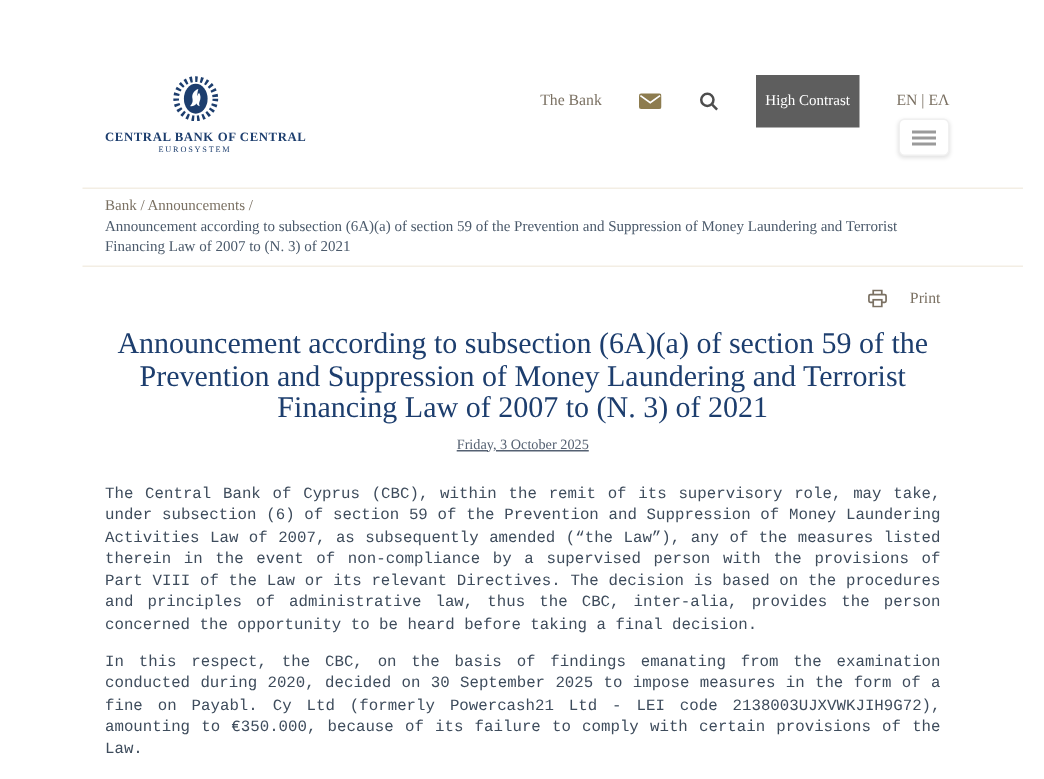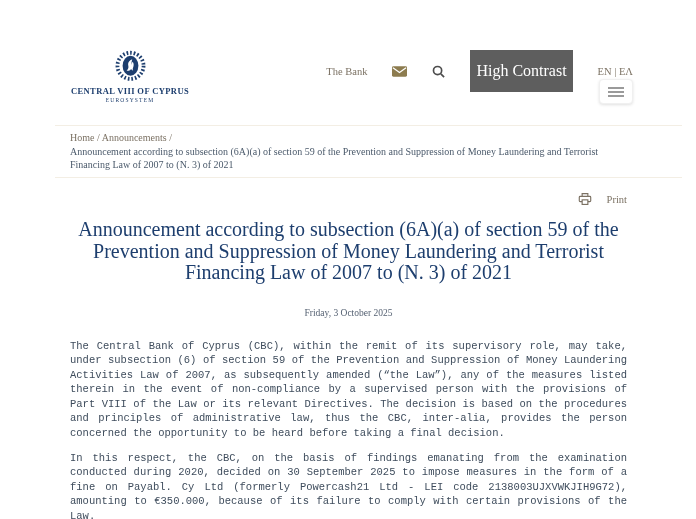--- a/index.html
+++ b/index.html
@@ -16,21 +16,21 @@
   .brand-title { font-size:8.5px; font-weight:bold; letter-spacing:0.4px; color:#1d3e6e; white-space:nowrap; }
   .brand-subtitle { font-size:5.5px; letter-spacing:1.2px; color:#1d3e6e; margin-top:1px; }
 
   .top-nav {
     position:absolute; top:50px; right:63px; display:flex; align-items:center; gap:25px;
     font-size:10.5px; color:#7b7163;
   }
   .top-nav a { color:#7b7163; text-decoration:none; cursor:pointer; }
   .icon-btn { display:inline-flex; align-items:center; cursor:pointer; }
   .hc-btn {
-    background:#5e5e5e; color:#ffffff; font-size:16px; padding:12px 6px;
+    background:#5e5e5e; color:#ffffff; font-size:10px; padding:12px 6px;
     border:none; font-family:"Liberation Serif", serif; cursor:pointer;
   }
   .lang { white-space:nowrap; cursor:pointer; }
 
   .menu-btn {
     position:absolute; top:79px; right:63px; width:34px; height:25px;
     background:#fff; border:1px solid #f0f0f0; border-radius:4px;
     box-shadow:0 1px 3px rgba(0,0,0,0.12);
     display:flex; flex-direction:column; justify-content:center; align-items:center; gap:2px;
     cursor:pointer;
@@ -50,39 +50,39 @@
   .article { position:absolute; left:70px; right:69px; top:193px; }
   .print-row { display:flex; justify-content:flex-end; }
   .print-btn {
     display:inline-flex; align-items:center; gap:15px; background:none; border:none;
     color:#7b7163; font-size:10.5px; font-family:"Liberation Serif", serif; cursor:pointer;
   }
   h1.page-title {
     margin-top:14px; text-align:center; color:#1d3e6e;
     font-size:20px; line-height:21.5px; font-weight:400;
   }
-  .article-date { margin-top:24px; text-align:center; font-size:9.5px; color:#556172; }
+  .article-date { margin-top:8px; text-align:center; font-size:9.5px; color:#556172;text-decoration:underline; }
   .body-par {
     margin-top:21px; text-align:justify; font-size:10.5px; line-height:14.6px; color:#3e4c5c;font-family:Liberation Mono, monospace;
   }
   .body-par + .body-par { margin-top:10px; }
 </style>
 </head>
 <body>
 
 <div class="page">
 
   <div class="logo">
     <svg class="emblem" width="33" height="33" viewBox="0 0 48 48" aria-hidden="true">
       <circle cx="24" cy="23" r="19" fill="none" stroke="#1d3e6e" stroke-width="5.5" stroke-dasharray="2.4 2.8"></circle>
       <ellipse cx="24" cy="23" rx="11.5" ry="14.5" fill="#1d3e6e"></ellipse>
       <path fill="#ffffff" d="M26.5 13.5c-4.2 1.2-6.6 5.2-5.7 9.3.4 2 .2 3.7-.8 5.3-.6 1-1.6 2-1.6 2 2.4.6 4.8-.3 6.2-2.2 1-1.3 1.3-3 1-4.7-.4-2.8-.1-6.4.9-9.7z"></path>
       <path fill="#ffffff" d="M27.2 17.2c1.7 2.4 1.9 5.4.5 8.6-.6 1.5-.6 3 .2 4.4-2.5-.7-4-2.8-3.8-5.3.2-2.7 1.5-5.4 3.1-7.7z"></path>
     </svg>
-    <div class="brand-title">CENTRAL VIII OF CYPRUS</div>
+    <div class="brand-title">CENTRAL BANK OF CENTRAL</div>
     <div class="brand-subtitle">EUROSYSTEM</div>
   </div>
 
   <div class="top-nav">
     <a>The Bank</a>
     <span class="icon-btn">
       <svg width="15" height="11" viewBox="0 0 16 11" aria-hidden="true">
         <rect width="16" height="11" rx="1.5" fill="#8d7c4f"></rect>
         <path d="M1 1.5 L8 6.5 L15 1.5" stroke="#ffffff" stroke-width="1.3" fill="none"></path>
       </svg>
@@ -99,21 +99,21 @@
 
   <div class="menu-btn">
     <span></span>
     <span></span>
     <span></span>
   </div>
 
   <div class="divider divider-1"></div>
   <div class="breadcrumb">
     <div class="links">
-      <a>Home</a>
+      <a>Bank</a>
       <span>/</span>
       <a>Announcements</a>
       <span>/</span>
     </div>
     <div class="current">Announcement according to subsection (6A)(a) of section 59 of the Prevention and Suppression of Money Laundering and Terrorist Financing Law of 2007 to (N. 3) of 2021</div>
   </div>
   <div class="divider divider-2"></div>
 
   <div class="article">
     <div class="print-row">

